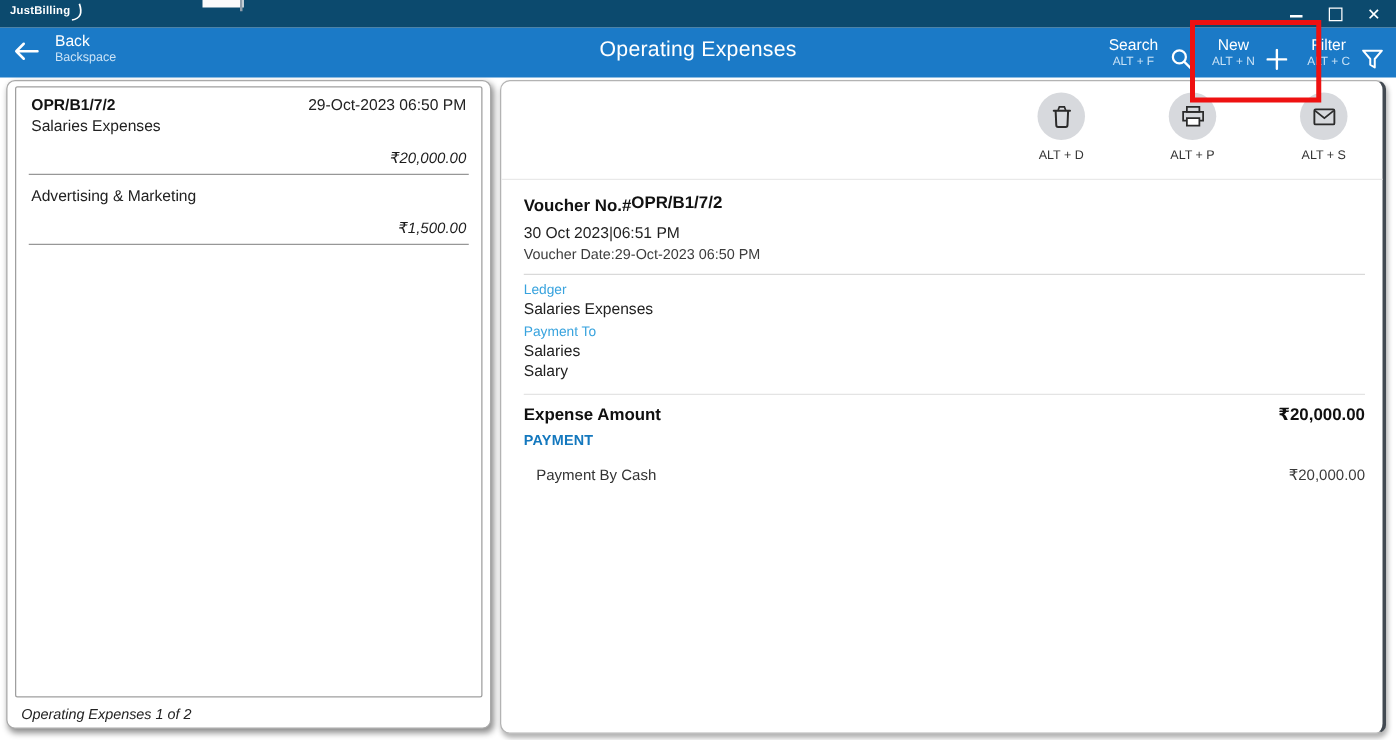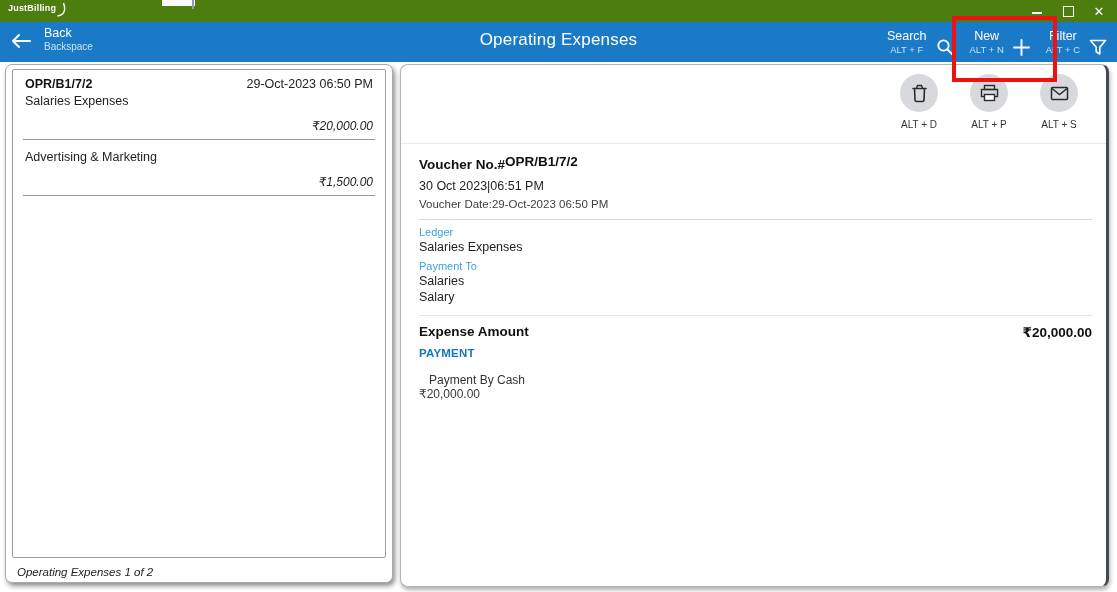--- a/index.html
+++ b/index.html
@@ -5,21 +5,21 @@
   html,body{margin:0;padding:0;}
   body{
     width:1117px;height:592px;position:relative;overflow:hidden;
     background:#ffffff;
     font-family:"Liberation Sans","DejaVu Sans",sans-serif;
     -webkit-font-smoothing:antialiased;
   }
   
   .titlebar{
     position:absolute;left:0;top:0;width:1117px;height:22px;
-    background:#4d7c0f;z-index:5;
+    background:#0c4a6e;z-index:5;
   }
   .logo{
     position:absolute;left:8px;top:3px;display:flex;align-items:flex-start;
     color:#fff;font-size:9px;font-weight:bold;letter-spacing:.2px;
   }
   .logo svg{margin-left:1px;margin-top:-1px;}
   .top-notch{position:absolute;left:162px;top:0;width:33px;height:6px;background:#fafafa;z-index:6;}
   .top-tick{position:absolute;left:192px;top:0;width:2px;height:9px;background:#8e9dab;z-index:7;}
   .win-controls{
     position:absolute;right:12px;top:0;height:22px;display:flex;align-items:center;gap:19px;z-index:8;
@@ -72,41 +72,41 @@
   .v-amt{font-size:12px;font-style:italic;color:#1c1c1c;text-align:right;margin-top:11px;padding-bottom:3px;}
   .list-status{
     position:absolute;left:11px;bottom:4px;font-size:11.5px;font-style:italic;color:#222;
   }
   
   .right-panel{
     position:absolute;left:400px;top:64px;width:705px;height:521px;
     background:#fff;border:1px solid #b3b3b3;border-right:3px solid #434a52;
     border-radius:8px;box-shadow:1px 3px 4px rgba(0,0,0,.3);z-index:2;
   }
-  .action-row{position:absolute;top:9px;right:12px;display:flex;}
+  .action-row{position:absolute;top:9px;right:12px;display:flex;gap:35px;}
   .circ-action{width:70px;text-align:center;cursor:pointer;}
   .circ{
     width:38px;height:38px;border-radius:50%;background:#d7d9dd;
     display:flex;align-items:center;justify-content:center;margin:0 auto;
   }
   .circ-sc{font-size:10px;color:#333;margin-top:7px;}
   .divider-full{position:absolute;left:0;right:0;top:78px;border-top:1px solid #e9e9e9;}
   .detail{position:absolute;left:18px;right:14px;top:90px;}
   .voucher-line{font-size:13.5px;font-weight:bold;color:#111;margin-top:2px;}
   .voucher-no{position:relative;top:-3px;}
   .created{font-size:12.5px;color:#1f1f1f;margin-top:7px;}
   .vdate{font-size:11.5px;color:#3d3d3d;margin-top:5px;}
   .divider{border-top:1px solid #d9d9d9;margin-top:9px;}
   .divider.light{border-top-color:#e4e4e4;margin-top:11px;}
   .f-label{font-size:11px;color:#38a3de;margin-top:6px;}
   .f-value{font-size:12.5px;color:#222;margin-top:2px;}
   .expense-row{display:flex;justify-content:space-between;margin-top:8px;}
   .expense-row .lab,.expense-row .amt{font-size:13.5px;font-weight:bold;color:#101010;}
   .payment-head{font-size:11.5px;font-weight:bold;color:#1478be;margin-top:7px;letter-spacing:.2px;}
-  .payment-row{display:flex;justify-content:space-between;margin-top:14px;flex-direction:column;}
+  .payment-row{display:flex;justify-content:space-between;margin-top:14px;}
   .payment-row .meth{font-size:12px;color:#333;padding-left:10px;}
   .payment-row .amt{font-size:12px;color:#3a3a3a;}
 </style>
 </head>
 <body>
 
 <div class="titlebar">
   <div class="logo">
     <span>JustBilling</span>
     <svg width="10" height="15" viewBox="0 0 10 15">

